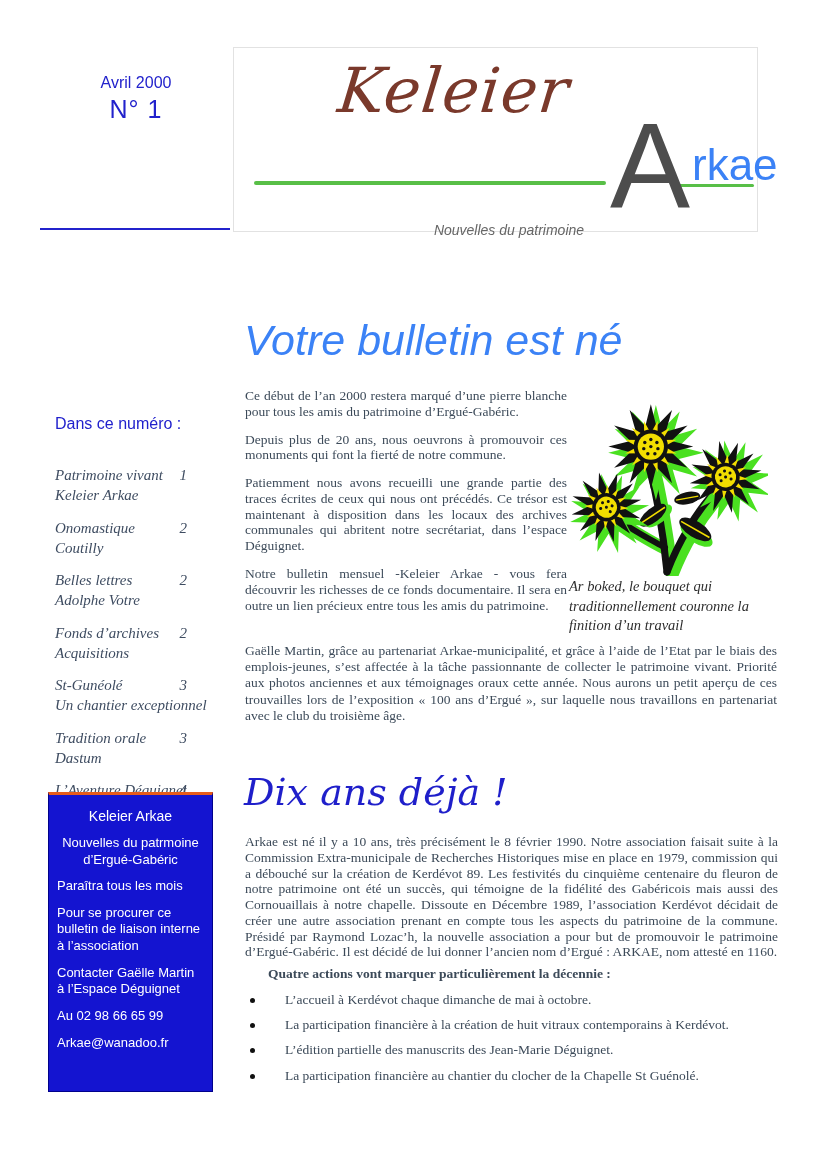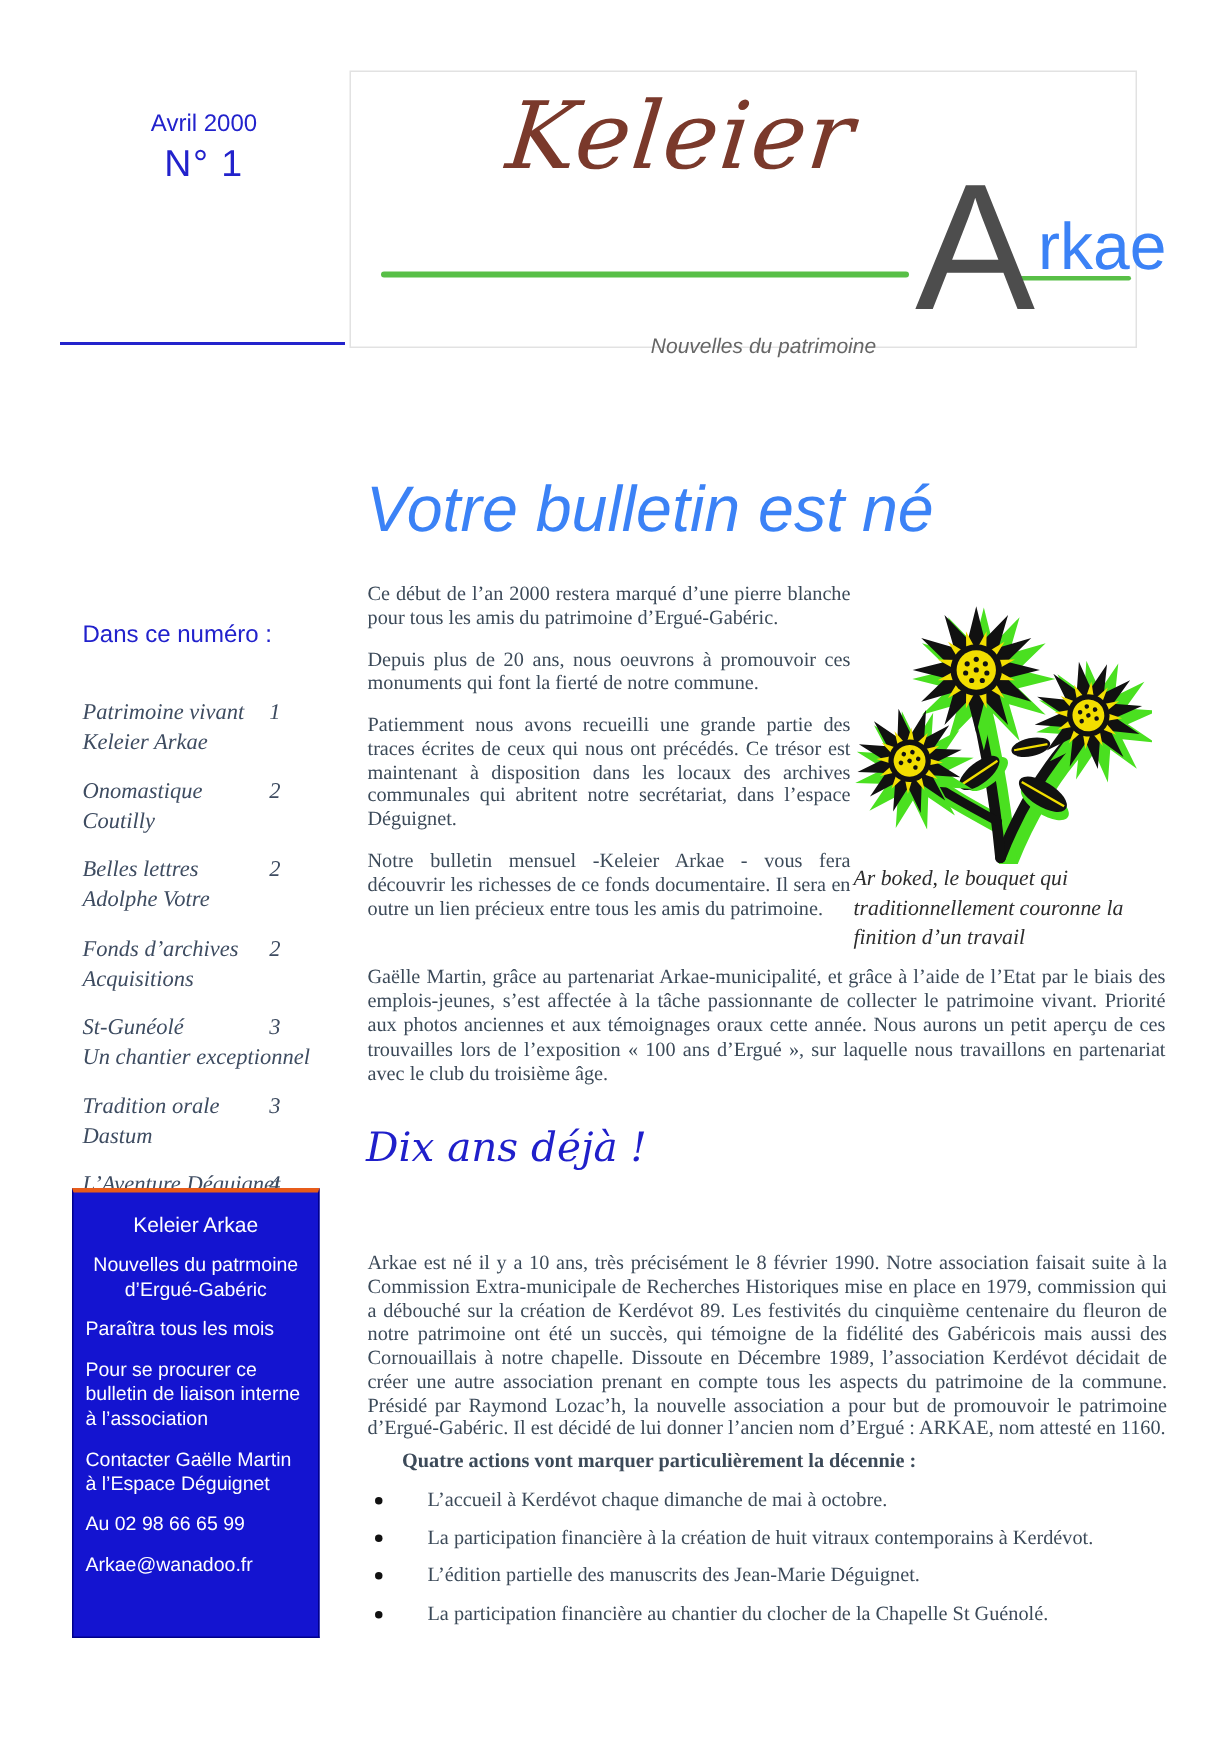--- a/index.html
+++ b/index.html
@@ -27,22 +27,22 @@
   .brand-A{ position:absolute; left:376px; top:57px; font-family:"Liberation Sans", sans-serif;
     font-size:120px; line-height:120px; color:#4d4d4d; z-index:2; }
   .brand-rest{ position:absolute; left:458px; top:93px; font-family:"Liberation Sans", sans-serif;
     font-size:44px; line-height:47px; color:#3b82f6; z-index:2; }
   .tagline{ position:absolute; left:180px; top:146px; width:190px; text-align:center;
     font-family:"Liberation Sans", sans-serif; font-style:italic; font-size:14px; color:#666;margin-top:28px; }
 
   
   .h1{ position:absolute; left:244px; top:316px;
     font-family:Liberation Sans, sans-serif; font-style:italic; font-size:43px; color:#3b82f6; white-space:nowrap; }
-  .h2{ position:absolute; left:244px; top:750px;
-    font-family:"DejaVu Serif", serif; font-style:italic; font-size:27px; color:#1f1fca; white-space:nowrap; }
+  .h2{ position:absolute; left:244px; top:770px;
+    font-family:"DejaVu Serif", serif; font-style:italic; font-size:38px; color:#1f1fca; white-space:nowrap; }
 
   
   .toc{ position:absolute; left:55px; top:415px; width:132px; }
   .toc-heading{ font-family:"Liberation Sans", sans-serif; font-size:16px; color:#2121cc; white-space:nowrap; }
   .toc-list{ margin-top:32px; }
   .toc-item{ position:relative; margin-bottom:12px; font-style:italic; font-size:15px;
     line-height:1.35; color:#3e4c61; }
   .toc-item .sub{ white-space:nowrap; }
   .toc-page{ position:absolute; right:0; top:0; font-style:italic; }
 

